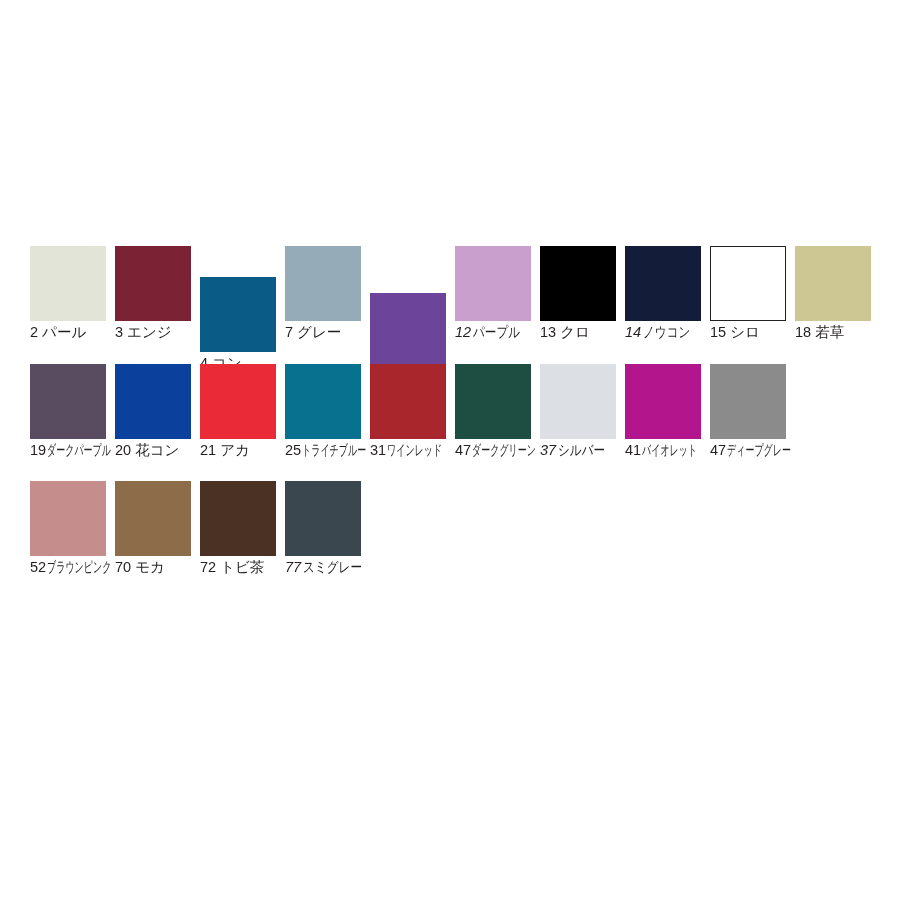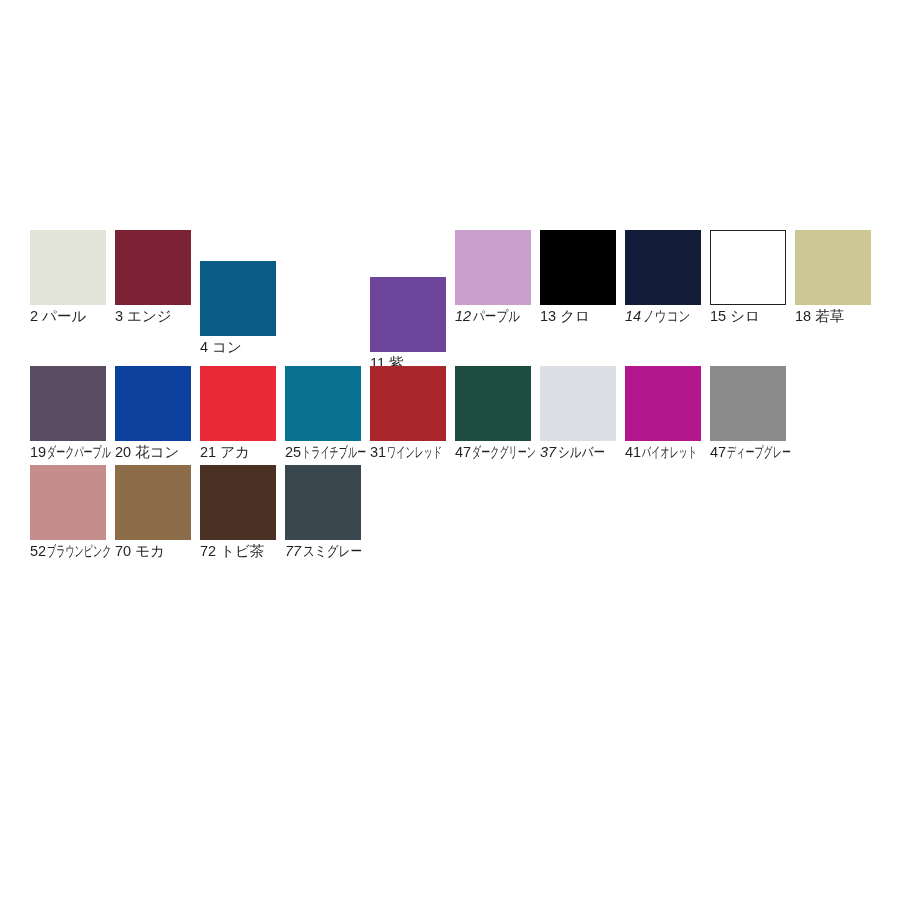--- a/index.html
+++ b/index.html
@@ -25,21 +25,21 @@
     position: absolute;
     left: 30px;
     height: 113px;
   }
   .swatch-row[data-row="0"] { top: 230px; }
   .swatch-row[data-row="1"] { top: 348px; }
   .swatch-row[data-row="2"] { top: 465px; }
 
   .swatch-cell {
     position: absolute;
-    top: 0;
+    top: 16px;
     width: 76px;
     height: 96px;
   }
   .swatch-chip {
     width: 76px;
     height: 75px;
     box-sizing: border-box;
     display: block;
   }
   .swatch-chip.bordered {
@@ -86,20 +86,24 @@
         <div class="swatch-label normal"><span class="code">2</span><span class="name">パール</span></div>
       </div>
       <div class="swatch-cell" style="left: 85px;">
         <div class="swatch-chip" title="3 エンジ" style="background: rgb(123, 35, 52);"></div>
         <div class="swatch-label normal"><span class="code">3</span><span class="name">エンジ</span></div>
       </div>
       <div class="swatch-cell" style="left: 170px; margin-top: 31px;">
         <div class="swatch-chip" title="4 コン" style="background: rgb(10, 92, 134);"></div>
         <div class="swatch-label normal"><span class="code">4</span><span class="name">コン</span></div>
       </div>
+      <div class="swatch-cell" style="left: 255px;">
+        <div class="swatch-chip" title="7 グレー" style="background: rgb(150, 171, 184);"></div>
+        <div class="swatch-label normal"><span class="code">7</span><span class="name">グレー</span></div>
+      </div>
       <div class="swatch-cell" style="left: 340px; margin-top: 47px;">
         <div class="swatch-chip" title="11 紫" style="background: rgb(108, 68, 153);"></div>
         <div class="swatch-label normal"><span class="code">11</span><span class="name">紫</span></div>
       </div>
       <div class="swatch-cell" style="left: 425px;">
         <div class="swatch-chip" title="12 パープル" style="background: rgb(201, 159, 205);"></div>
         <div class="swatch-label semi"><span class="code">12</span><span class="name">パープル</span></div>
       </div>
       <div class="swatch-cell" style="left: 510px;">
         <div class="swatch-chip" title="13 クロ" style="background: rgb(0, 0, 0);"></div>
@@ -111,21 +115,21 @@
       </div>
       <div class="swatch-cell" style="left: 680px;">
         <div class="swatch-chip bordered" title="15 シロ" style="background: rgb(255, 255, 255); border-color: rgb(35, 31, 32);"></div>
         <div class="swatch-label normal"><span class="code">15</span><span class="name">シロ</span></div>
       </div>
       <div class="swatch-cell" style="left: 765px;">
         <div class="swatch-chip" title="18 若草" style="background: rgb(205, 199, 148);"></div>
         <div class="swatch-label normal"><span class="code">18</span><span class="name">若草</span></div>
       </div>
     </div>
-    <div class="swatch-row" data-row="1" style="width: 850px; margin-top: 18px;">
+    <div class="swatch-row" data-row="1" style="width: 850px;">
       <div class="swatch-cell" style="left: 0px;">
         <div class="swatch-chip" title="19ダークパープル" style="background: rgb(89, 75, 96);"></div>
         <div class="swatch-label condensed"><span class="code">19</span><span class="name">ダークパープル</span></div>
       </div>
       <div class="swatch-cell" style="left: 85px;">
         <div class="swatch-chip" title="20 花コン" style="background: rgb(11, 64, 156);"></div>
         <div class="swatch-label normal"><span class="code">20</span><span class="name">花コン</span></div>
       </div>
       <div class="swatch-cell" style="left: 170px;">
         <div class="swatch-chip" title="21 アカ" style="background: rgb(234, 42, 55);"></div>

